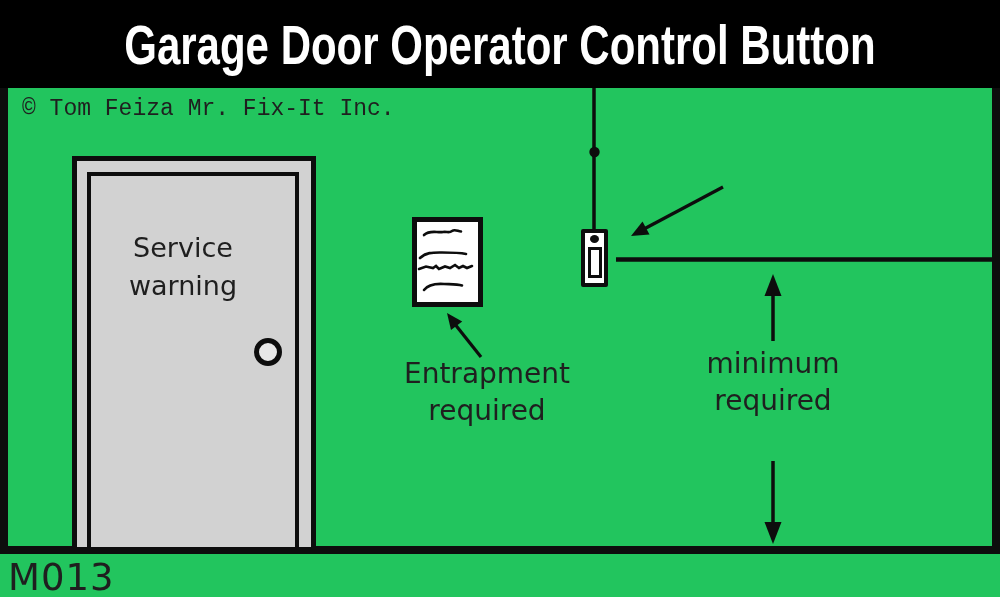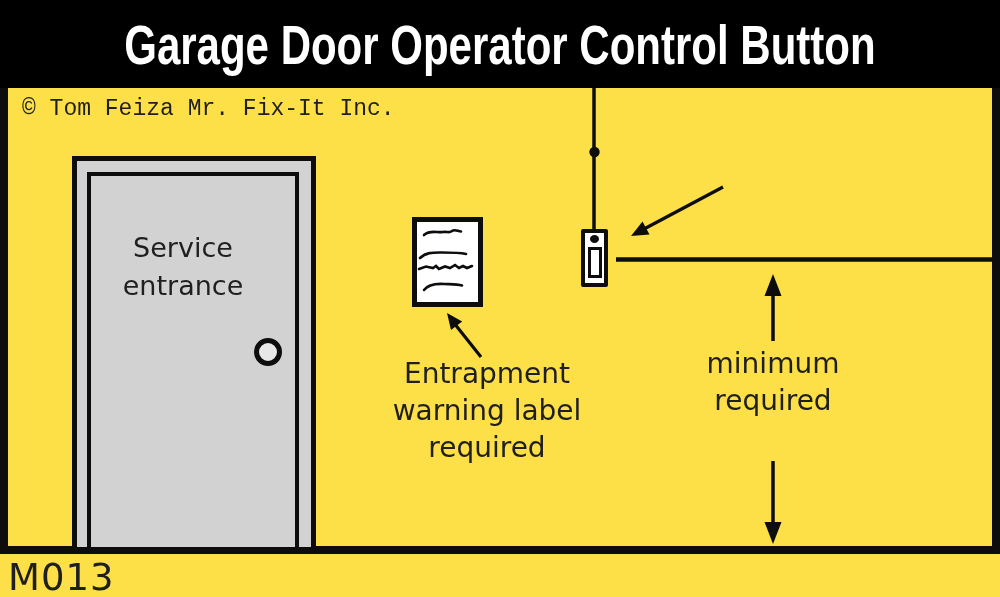--- a/index.html
+++ b/index.html
@@ -5,21 +5,21 @@
   :root{
     --band:#000000;
     --line:#0d0d0d;
     --door-fill:#d2d2d2;
     --knob-fill:#e8e8e8;
     --text:#1f1f1f;
     --title-text:#ffffff;
   }
   html,body{margin:0;padding:0;background:#ffffff;}
   .fig{
-    position:relative;width:1000px;height:597px;background:#fde047;
+    position:relative;width:1000px;height:597px;background:#22c55e;
     overflow:hidden;font-family:"DejaVu Sans",sans-serif;color:var(--text);
   }
   
   .title-band{
     position:absolute;left:0;top:0;width:1000px;height:88px;background:var(--band);
     display:flex;align-items:center;justify-content:center;
   }
   .title-band .title{
     color:var(--title-text);font-family:"Liberation Sans","DejaVu Sans",sans-serif;
     font-weight:bold;font-size:56px;white-space:nowrap;
@@ -103,21 +103,21 @@
   <div class="border-left"></div>
   <div class="border-right"></div>
   <div class="floor-line"></div>
 
   <div class="copyright">© Tom Feiza Mr. Fix-It Inc.</div>
 
   <div class="door-frame"></div>
   <div class="door-panel"></div>
   <div class="door-label">
     <div>Service</div>
-    <div>entrance</div>
+    <div>warning</div>
   </div>
   <div class="door-knob"></div>
 
   <div class="warning-label"></div>
 
   <div class="pb-outer"></div>
   <div class="pb-dot"></div>
   <div class="pb-key"></div>
 
   <svg class="overlay" viewBox="0 0 1000 597">
@@ -148,21 +148,20 @@
       <path class="stroke" stroke-width="2.6" d="M424,235 C430,229.5 437,233 443,232 C447,231.3 449,233.5 452,231 C455,228.8 458,231.5 461,231.5"></path>
       <path class="stroke" stroke-width="2.6" d="M420,258 C426,252 434,252.5 442,252.5 C450,252.5 459,252.5 466,254"></path>
       <path class="stroke" stroke-width="2.6" d="M419,269 L426,266.5 L433,268 L436,266 L439,269 L445,266.5 L450,268 L455,265 L459,268 L463,266 L467,268 L472,266"></path>
       <path class="stroke" stroke-width="2.6" d="M424,290 C428,284.5 436,283.5 444,284 C451,284.3 457,284 462,285.5"></path>
     </g>
   </svg>
 
 
   <div class="entrapment-label">
     <div>Entrapment</div>
-    <div>warning label</div>
     <div>required</div>
   </div>
 
   <div class="clearance-label">
     <div>minimum</div>
     <div>required</div>
   </div>
 
   <div class="fig-code">M013</div>
 

